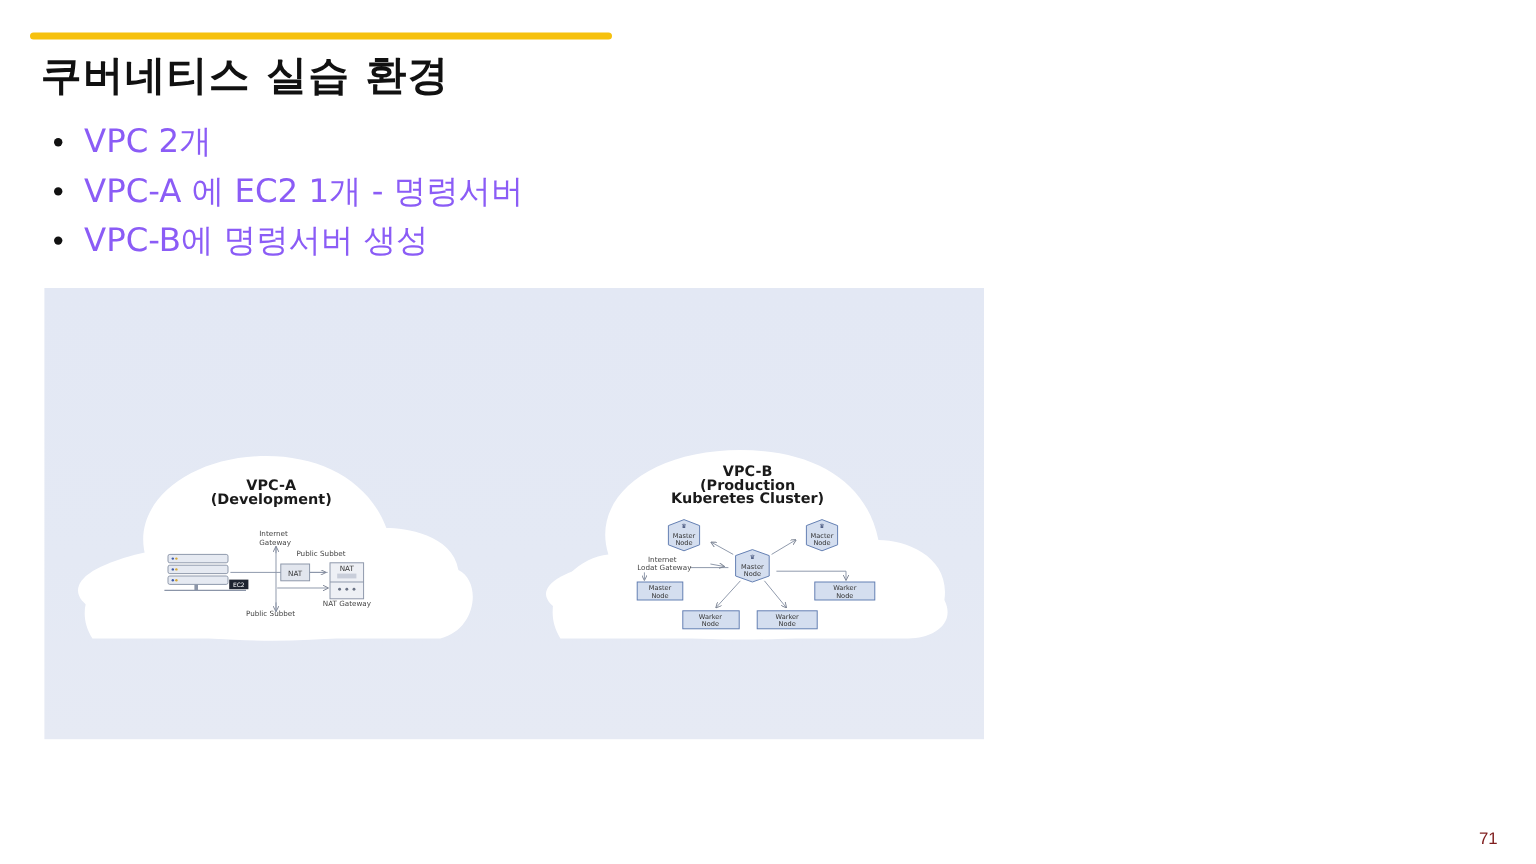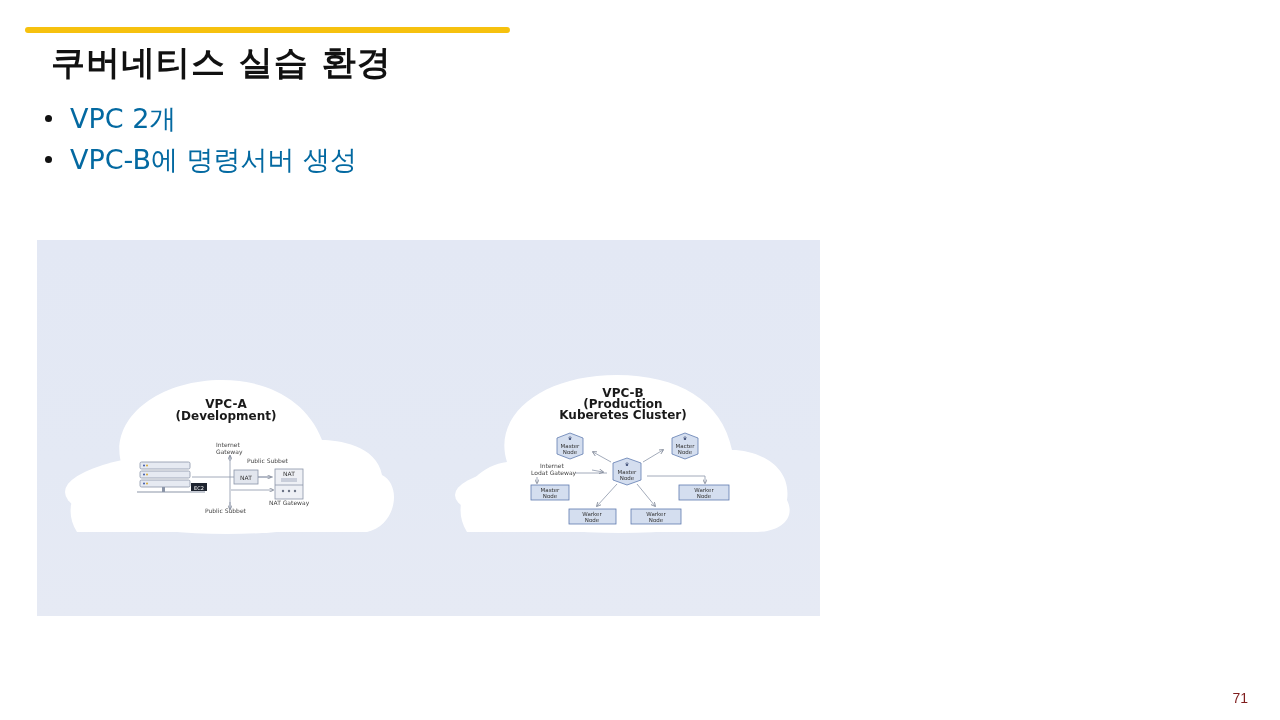--- a/index.html
+++ b/index.html
@@ -5,27 +5,27 @@
   * { margin: 0; padding: 0; box-sizing: border-box; }
   html, body { width: 1280px; height: 720px; background: #ffffff; overflow: hidden; }
   body { position: relative; font-family: "DejaVu Sans", "Liberation Sans", sans-serif; color: #111; }
 
   .accent-bar {
     position: absolute; left: 25px; top: 27px; width: 485px; height: 6px;
     border-radius: 3px; background: #f6c10e;
   }
   .title {
     position: absolute; left: 34px; top: 40px;
-    font-size: 34px; font-weight: bold; letter-spacing: 1px; color: #111; margin-left: 17px;
+    font-size: 34px; font-weight: bold; letter-spacing: 1px; color: #111;
   }
   .bullets {
     position: absolute; left: 42px; top: 98px; list-style: none;
   }
   .bullets li {
-    font-size: 27px; line-height: 41px; color: #0369a1; display: flex; align-items: center;
+    font-size: 27px; line-height: 41px; color: #8b5cf6; display: flex; align-items: center;
   }
   .bullets li .dot {
     display: inline-block; width: 7px; height: 7px; border-radius: 50%;
     background: #111; margin-right: 18px; margin-left: 3px;
   }
 
   .figure {
     position: absolute; left: 37px; top: 240px; width: 783px; height: 376px;
     background: linear-gradient(180deg, #e3e8f4 0%, #e4e9f4 60%, #e6eaf4 100%);
     overflow: hidden;
@@ -40,20 +40,24 @@
 </head>
 <body>
 
 <div class="accent-bar"></div>
 <div class="title">쿠버네티스 실습 환경</div>
 
 <ul class="bullets">
   <li>
       <span class="dot"></span>
       <span>VPC 2개</span>
+    </li>
+  <li>
+      <span class="dot"></span>
+      <span>VPC-A 에 EC2 1개 - 명령서버</span>
     </li>
   <li>
       <span class="dot"></span>
       <span>VPC-B에 명령서버 생성</span>
     </li>
 </ul>
 
 <div class="figure">
   <svg width="783" height="446" viewBox="0 0 783 446" xmlns="http://www.w3.org/2000/svg" font-family="DejaVu Sans, sans-serif">
     <defs>

